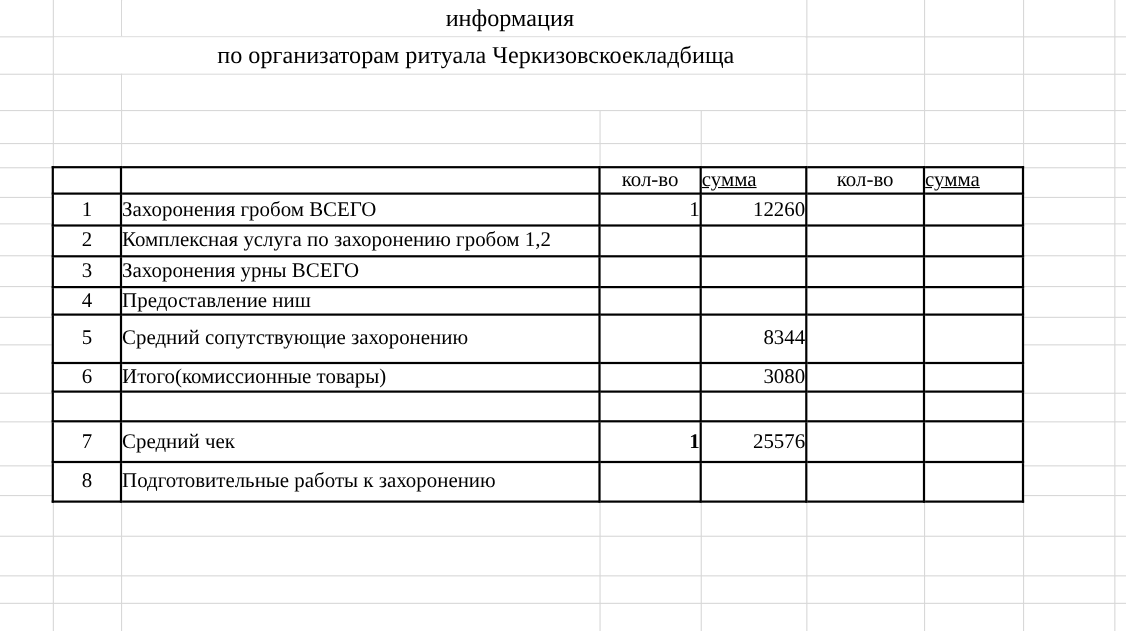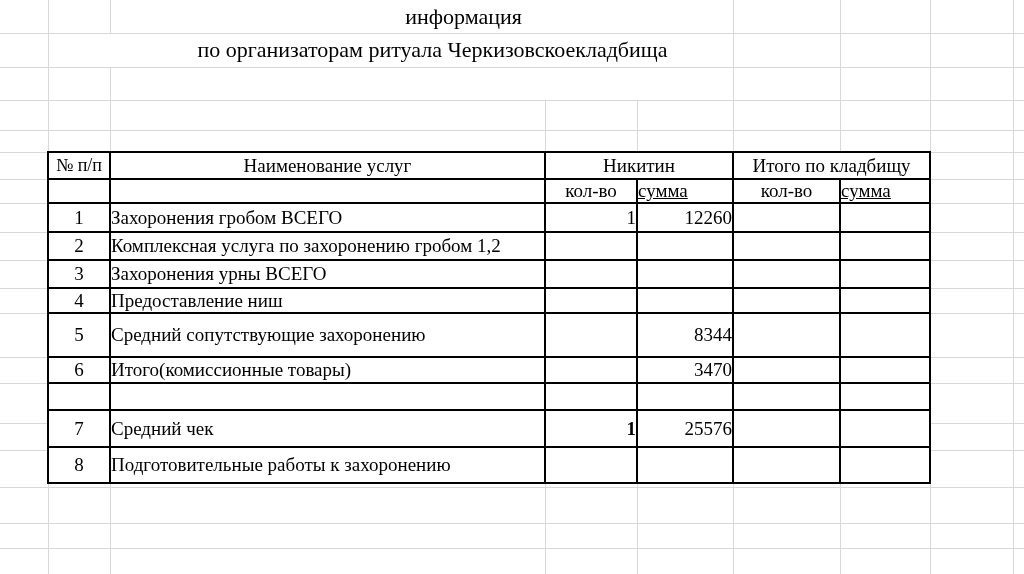--- a/index.html
+++ b/index.html
@@ -79,26 +79,20 @@
   <table class="main">
     <colgroup>
       <col style="width:62px">
         <col style="width:435px">
         <col style="width:92px">
       <col style="width:96px">
         <col style="width:107px">
         <col style="width:90px">
     </colgroup>
     <tbody>
-      <tr style="height:27px;">
-        <td class="hdr-c" style="font-size:18px">№ п/п</td>
-        <td class="hdr-c">Наименование услуг</td>
-        <td class="hdr-c" colspan="2">Никитин</td>
-        <td class="hdr-c" colspan="2">Итого по кладбищу</td>
-      </tr>
       <tr style="height:24px;">
         <td></td>
         <td></td>
         <td class="hdr-c">кол-во</td>
         <td class="hdr-l">сумма</td>
         <td class="hdr-c">кол-во</td>
         <td class="hdr-l">сумма</td>
       </tr>
 
       <tr style="height:29px;">
@@ -138,21 +132,21 @@
         <td class="c-srv">Средний сопутствующие захоронению</td>
         <td class="c-qty"></td>
         <td class="c-sum">8344</td>
         <td class="c-qty"></td>
         <td class="c-sum"></td>
       </tr>
       <tr style="height:26px;">
         <td class="c-num">6</td>
         <td class="c-srv">Итого(комиссионные товары)</td>
         <td class="c-qty"></td>
-        <td class="c-sum">3470</td>
+        <td class="c-sum">3080</td>
         <td class="c-qty"></td>
         <td class="c-sum"></td>
       </tr>
       <tr style="height:27px;">
         <td class="c-num"></td>
         <td class="c-srv"></td>
         <td class="c-qty"></td>
         <td class="c-sum"></td>
         <td class="c-qty"></td>
         <td class="c-sum"></td>

